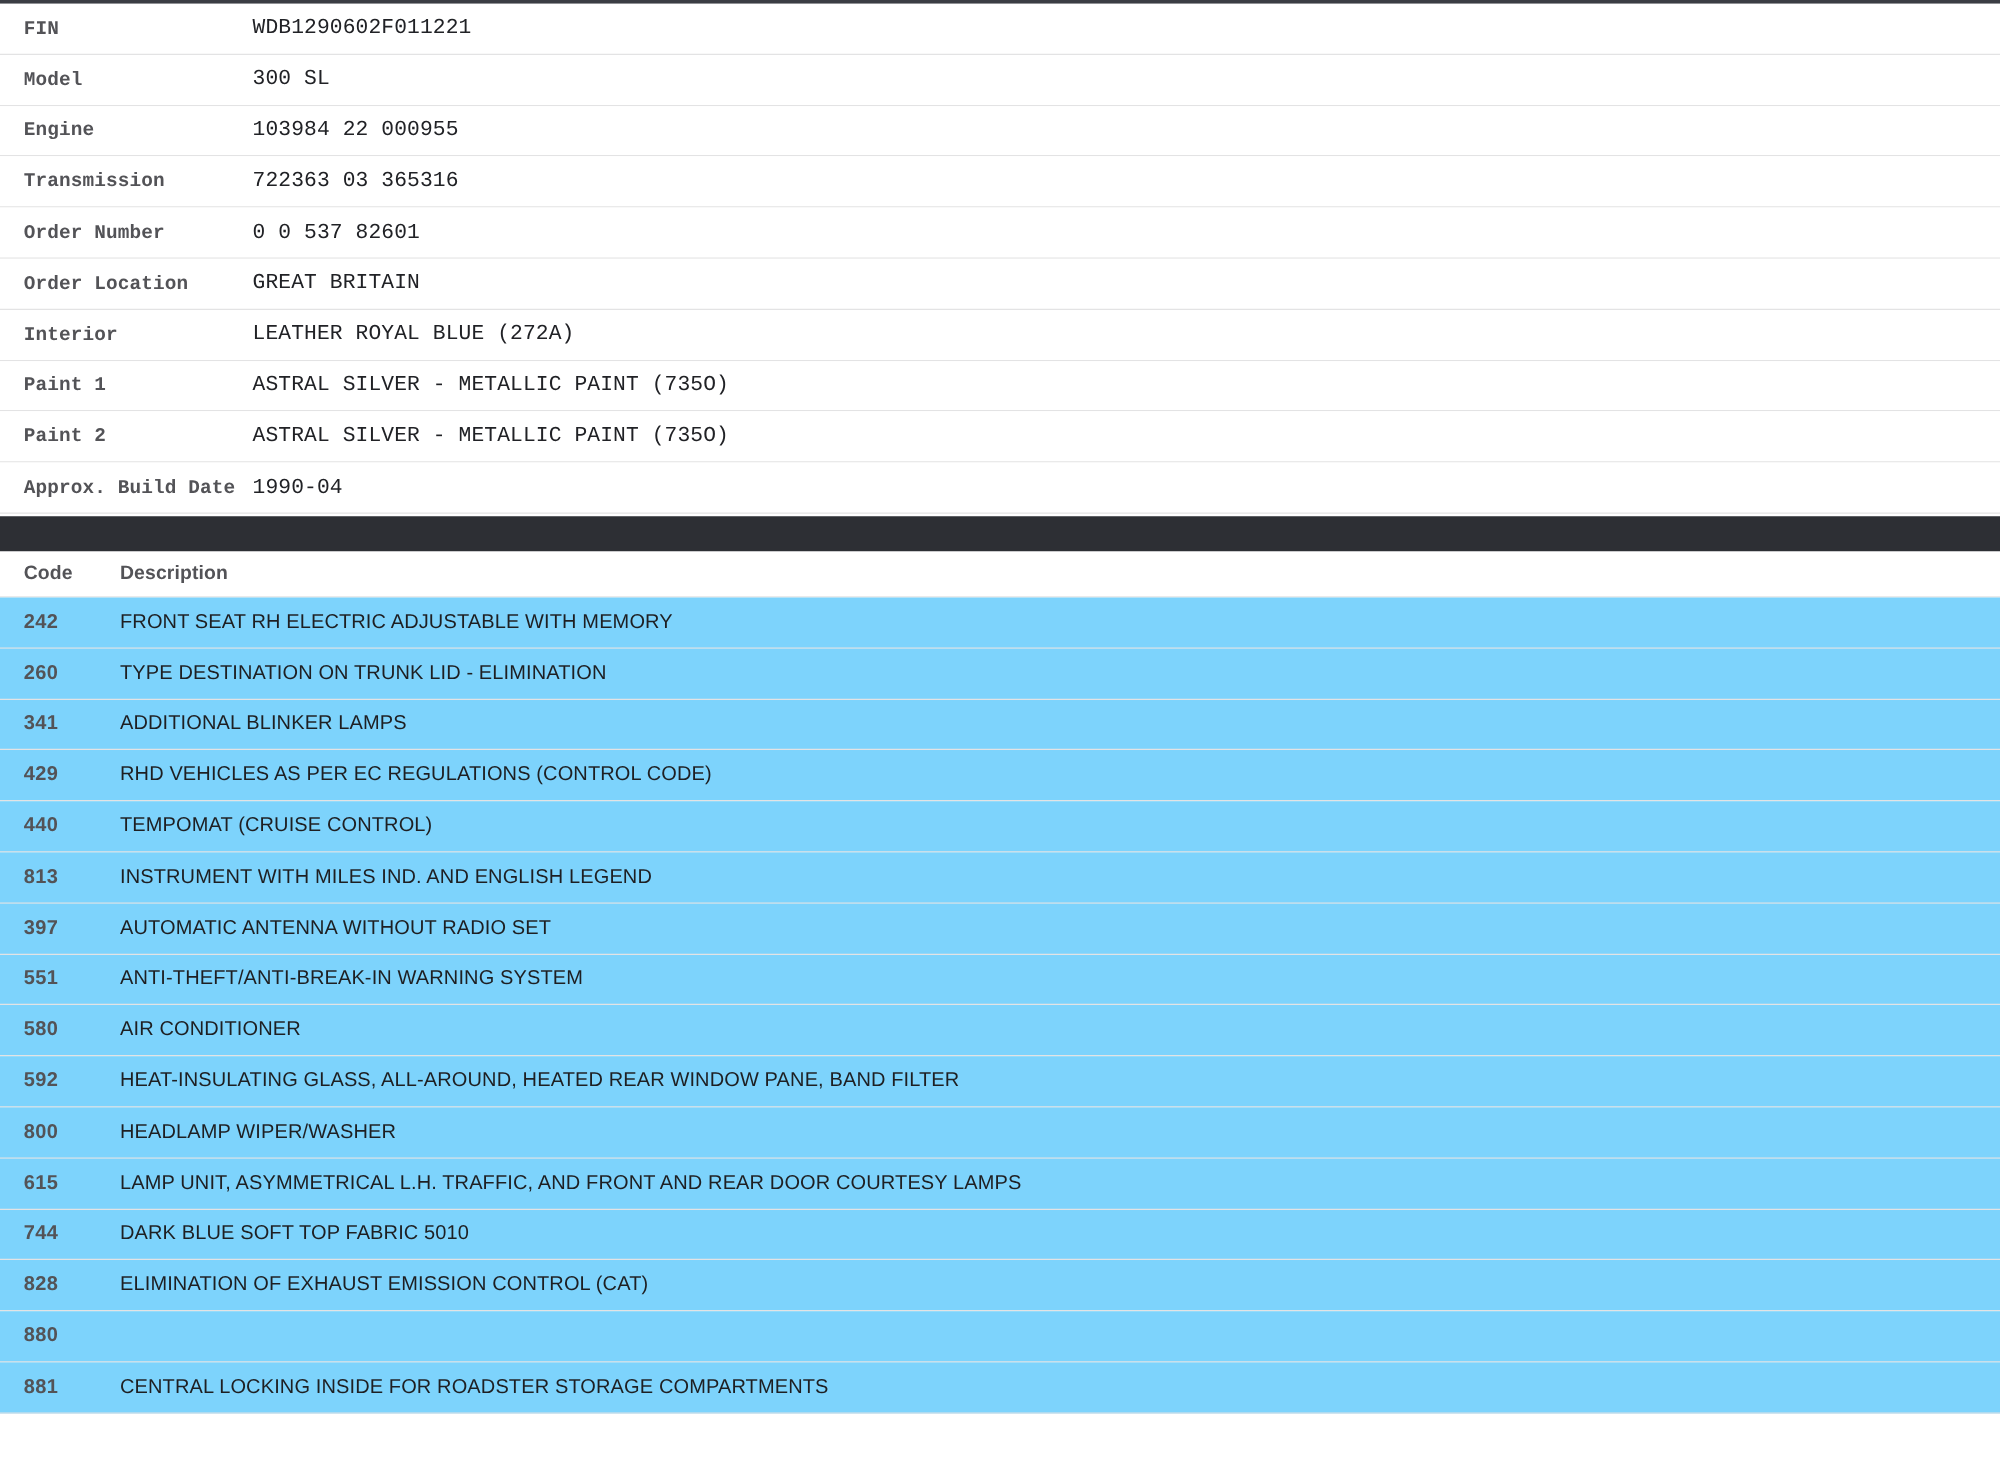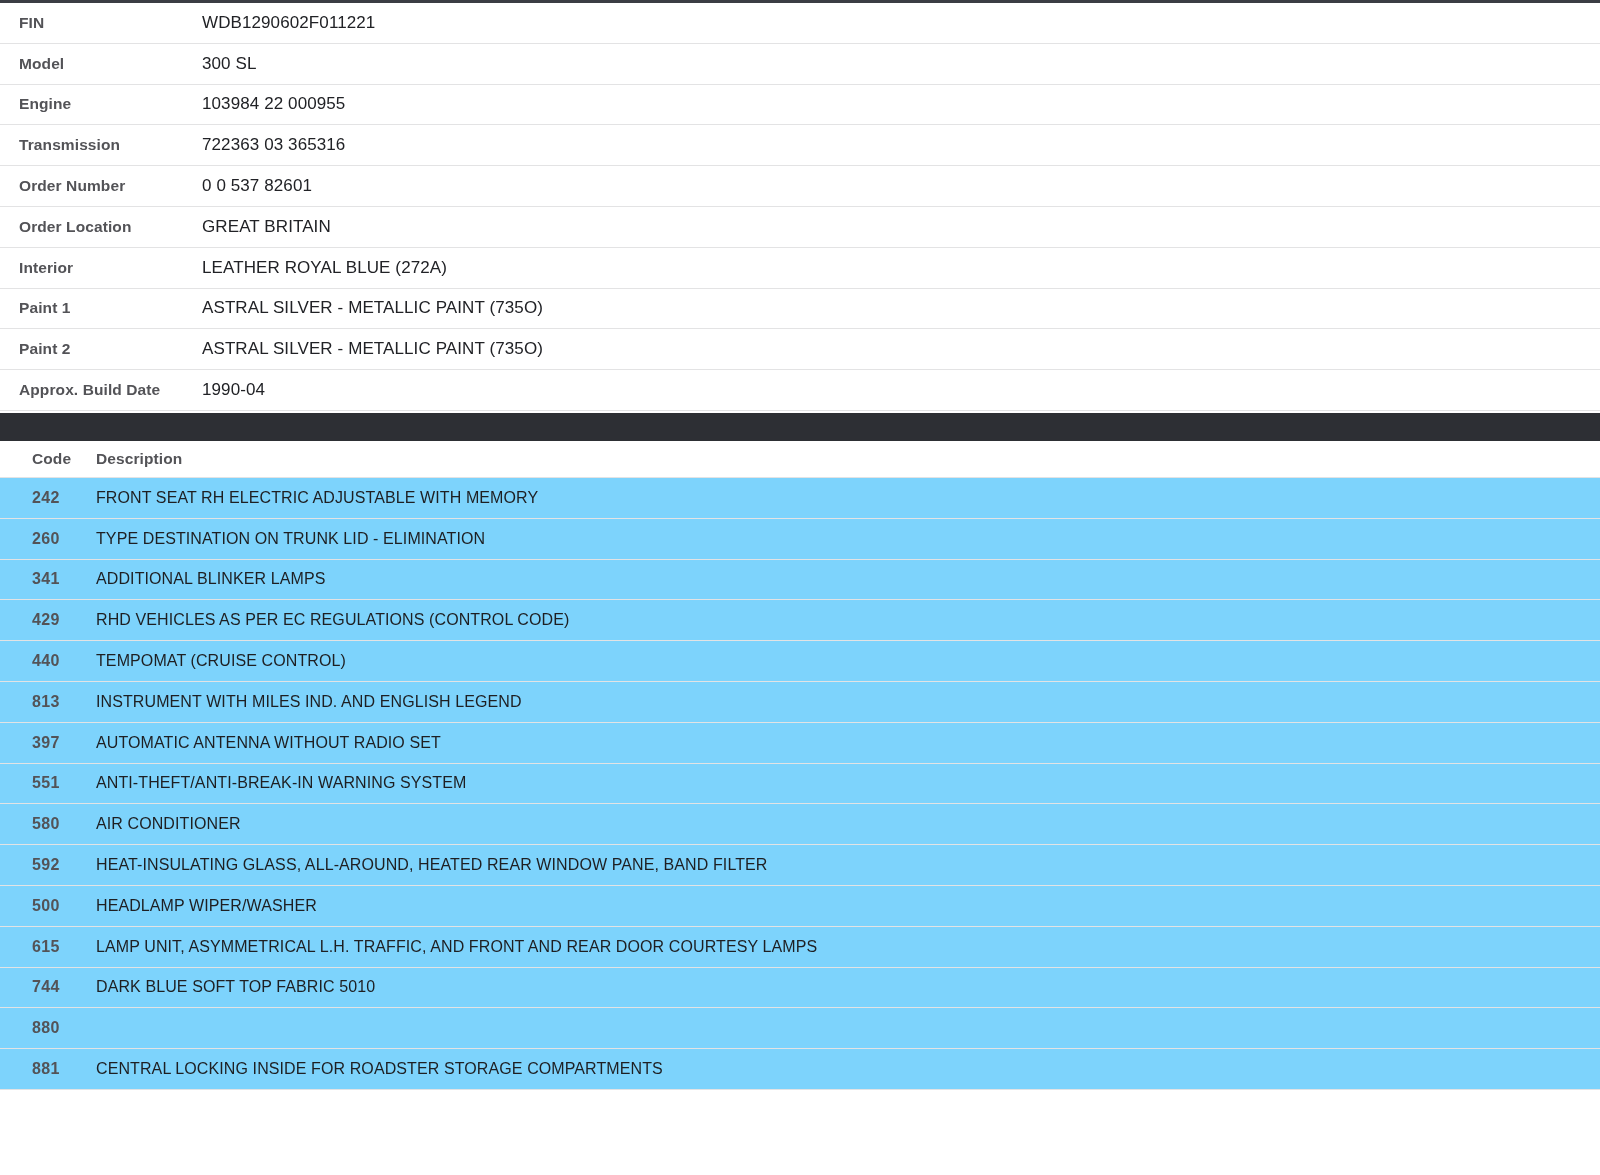--- a/index.html
+++ b/index.html
@@ -11,21 +11,21 @@
   }
   .page { width: 1600px; background: #ffffff; }
 
   .top-border {
     height: 3px;
     background: #3b3d44;
     width: 100%;
   }
 
   
-  .spec-table { width: 100%; }
+  .spec-table { width: 100%; font-family: Liberation Mono, monospace; }
   .spec-row {
     display: flex;
     align-items: center;
     height: 40.8px;
     border-bottom: 1px solid #e3e3e4;
     background: #ffffff;
   }
   .spec-label {
     width: 202px;
     padding-left: 19px;
@@ -67,21 +67,21 @@
   .option-row {
     display: flex;
     align-items: center;
     height: 40.8px;
     border-bottom: 1px solid #e3e3e4;
     background: #7dd3fc;
   }
   .col-code {
     width: 96px;
     flex: 0 0 96px;
-    padding-left: 32px;
+    padding-left: 19px;
   }
   .col-desc { flex: 1 1 auto; padding-right: 10px; }
   .option-row .col-code {
     font-size: 16px;
     font-weight: 600;
     color: #535357;
     letter-spacing: 0.3px;
   }
   .option-row .col-desc {
     font-size: 16px;
@@ -204,34 +204,38 @@
         <div class="col-code">580</div>
         <div class="col-desc">AIR CONDITIONER</div>
       </div>
 
       <div class="option-row">
         <div class="col-code">592</div>
         <div class="col-desc">HEAT-INSULATING GLASS, ALL-AROUND, HEATED REAR WINDOW PANE, BAND FILTER</div>
       </div>
 
       <div class="option-row">
-        <div class="col-code">500</div>
+        <div class="col-code">800</div>
         <div class="col-desc">HEADLAMP WIPER/WASHER</div>
       </div>
 
       <div class="option-row">
         <div class="col-code">615</div>
         <div class="col-desc">LAMP UNIT, ASYMMETRICAL L.H. TRAFFIC, AND FRONT AND REAR DOOR COURTESY LAMPS</div>
       </div>
 
       <div class="option-row">
         <div class="col-code">744</div>
         <div class="col-desc">DARK BLUE SOFT TOP FABRIC 5010</div>
       </div>
 
+      <div class="option-row">
+        <div class="col-code">828</div>
+        <div class="col-desc">ELIMINATION OF EXHAUST EMISSION CONTROL (CAT)</div>
+      </div>
 
       <div class="option-row">
         <div class="col-code">880</div>
       </div>
 
       <div class="option-row">
         <div class="col-code">881</div>
         <div class="col-desc">CENTRAL LOCKING INSIDE FOR ROADSTER STORAGE COMPARTMENTS</div>
       </div>
 

